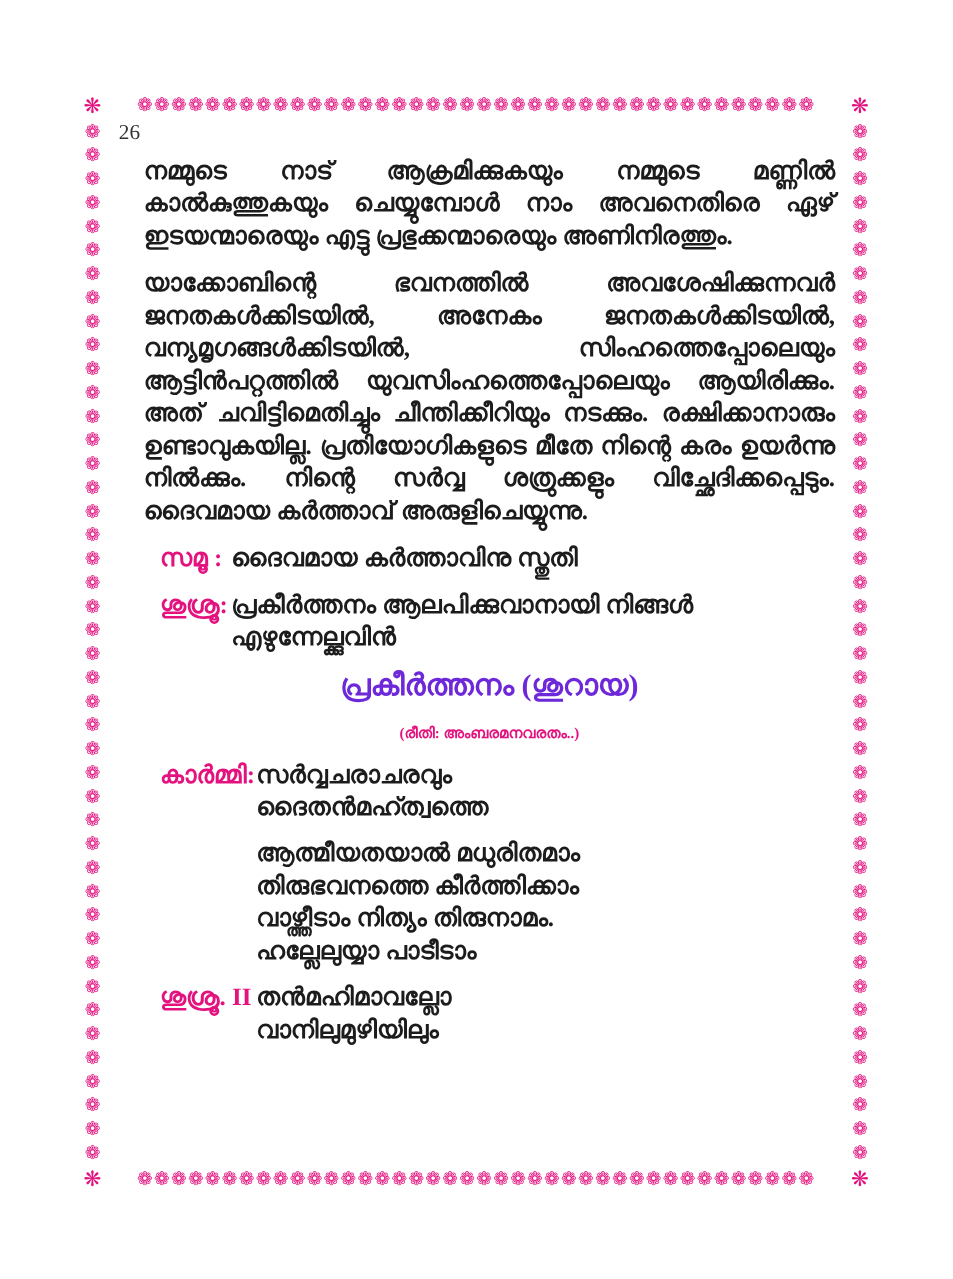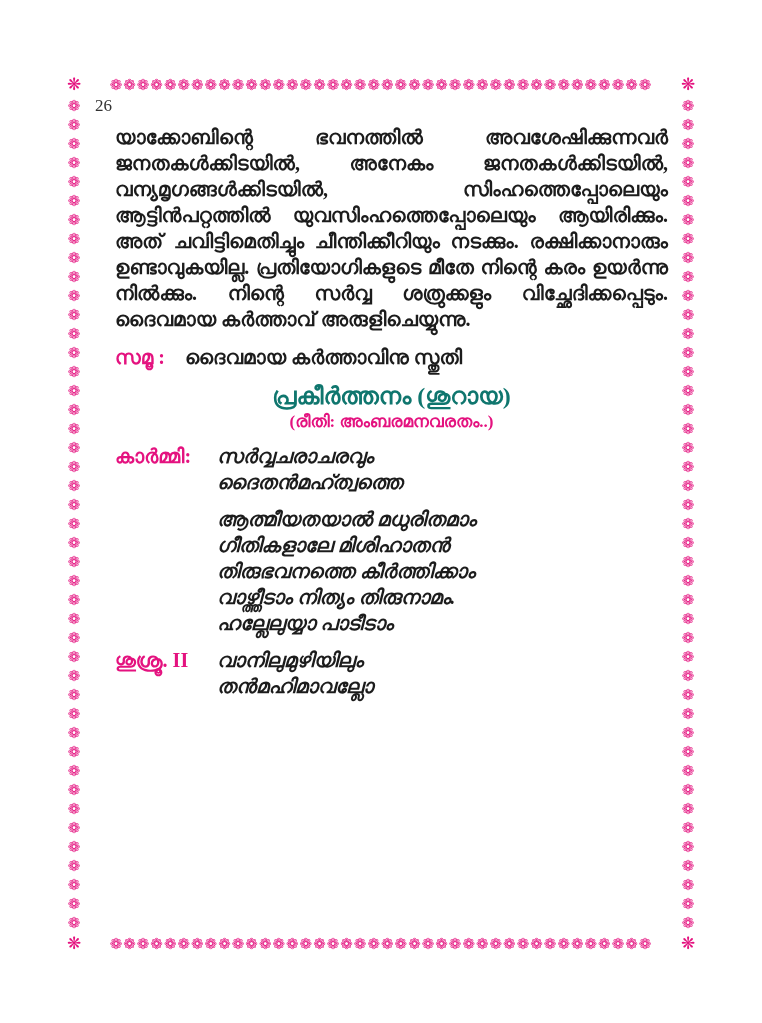--- a/index.html
+++ b/index.html
@@ -96,44 +96,46 @@
   }
   .dialogue {
     display: grid;
     grid-template-columns: 70px 1fr;
     margin: 0 0 11px 0;
   }
   .speaker {
     color: #e4127f;
     font-weight: bold;
     white-space: nowrap;
+    margin-left: 13px;
   }
   .hymn-row {
     display: grid;
     grid-template-columns: 90px 1fr;
     margin: 0 0 11px 0;
   }
-  .stanza { margin: 0 0 11px 12px; font-style: italic; }
+  .stanza { margin: 0 0 11px 0; }
   .stanza:last-child { margin-bottom: 0; }
   .stanza-line { display: block; }
   .heading-block {
     text-align: center;
     margin: 4px 0 10px 0;
   }
   .heading-title {
-    color: #0f766e;
+    color: #6d28d9;
     font-size: 24px;
     line-height: 30px;
     font-weight: bold;
   }
   .heading-subtitle {
     color: #e4127f;
-    font-size: 17px;
+    font-size: 12px;
     line-height: 22px;
     font-weight: bold;
+    margin-top: 11px;
   }
 </style>
 </head>
 <body>
 
 <div class="page">
 
   <div class="frame">
     <div class="corner tl">❋</div>
     <div class="corner tr">❋</div>
@@ -142,55 +144,59 @@
     <div class="strip h top">❁❁❁❁❁❁❁❁❁❁❁❁❁❁❁❁❁❁❁❁❁❁❁❁❁❁❁❁❁❁❁❁❁❁❁❁❁❁❁❁</div>
     <div class="strip h bottom">❁❁❁❁❁❁❁❁❁❁❁❁❁❁❁❁❁❁❁❁❁❁❁❁❁❁❁❁❁❁❁❁❁❁❁❁❁❁❁❁</div>
     <div class="strip v left">❁❁❁❁❁❁❁❁❁❁❁❁❁❁❁❁❁❁❁❁❁❁❁❁❁❁❁❁❁❁❁❁❁❁❁❁❁❁❁❁❁❁❁❁</div>
     <div class="strip v right">❁❁❁❁❁❁❁❁❁❁❁❁❁❁❁❁❁❁❁❁❁❁❁❁❁❁❁❁❁❁❁❁❁❁❁❁❁❁❁❁❁❁❁❁</div>
   </div>
 
   <div class="page-number">26</div>
 
   <div class="content">
 
+    <p class="para">നമ്മുടെ നാട് ആക്രമിക്കുകയും നമ്മുടെ മണ്ണിൽ കാൽകുത്തുകയും ചെയ്യുമ്പോൾ നാം അവനെതിരെ ഏഴ് ഇടയന്മാരെയും എട്ടു പ്രഭുക്കന്മാരെയും അണിനിരത്തും.</p>
     <p class="para">യാക്കോബിന്റെ ഭവനത്തിൽ അവശേഷിക്കുന്നവർ ജനതകൾക്കിടയിൽ, അനേകം ജനതകൾക്കിടയിൽ, വന്യമൃഗങ്ങൾക്കിടയിൽ, സിംഹത്തെപ്പോലെയും ആട്ടിൻപറ്റത്തിൽ യുവസിംഹത്തെപ്പോലെയും ആയിരിക്കും. അത് ചവിട്ടിമെതിച്ചും ചീന്തിക്കീറിയും നടക്കും. രക്ഷിക്കാനാരും ഉണ്ടാവുകയില്ല. പ്രതിയോഗികളുടെ മീതേ നിന്റെ കരം ഉയർന്നു നിൽക്കും. നിന്റെ സർവ്വ ശത്രുക്കളും വിച്ഛേദിക്കപ്പെടും. ദൈവമായ കർത്താവ് അരുളിചെയ്യുന്നു.</p>
 
     <div class="dialogue">
       <span class="speaker">സമൂ :</span>
       <span>ദൈവമായ കർത്താവിനു സ്തുതി</span>
     </div>
 
+    <div class="dialogue">
+      <span class="speaker">ശുശ്രൂ:</span>
+      <span>പ്രകീർത്തനം ആലപിക്കുവാനായി നിങ്ങൾ എഴുന്നേല്ക്കുവിൻ</span>
+    </div>
 
     <div class="heading-block">
       <div class="heading-title">പ്രകീർത്തനം (ശുറായ)</div>
       <div class="heading-subtitle">(രീതി: അംബരമനവരതം..)</div>
     </div>
 
     <div class="hymn-row">
       <span class="speaker">കാർമ്മി:</span>
       <span>
         <span class="stanza" style="display:block">
           <span class="stanza-line">സർവ്വചരാചരവും</span>
           <span class="stanza-line">ദൈതൻമഹ്ത്വത്തെ</span>
         </span>
         <span class="stanza" style="display:block">
           <span class="stanza-line">ആത്മീയതയാൽ മധുരിതമാം</span>
-          <span class="stanza-line">ഗീതികളാലേ മിശിഹാതൻ</span>
           <span class="stanza-line">തിരുഭവനത്തെ കീർത്തിക്കാം</span>
           <span class="stanza-line">വാഴ്ത്തീടാം നിത്യം തിരുനാമം.</span>
           <span class="stanza-line">ഹല്ലേലുയ്യാ പാടീടാം</span>
         </span>
       </span>
     </div>
 
     <div class="hymn-row">
       <span class="speaker">ശുശ്രൂ. II</span>
       <span>
         <span class="stanza" style="display:block">
+          <span class="stanza-line">തൻമഹിമാവല്ലോ</span>
           <span class="stanza-line">വാനിലുമുഴിയിലും</span>
-          <span class="stanza-line">തൻമഹിമാവല്ലോ</span>
         </span>
       </span>
     </div>
 
 
   </div>
 </div>
 
 </body></html>

